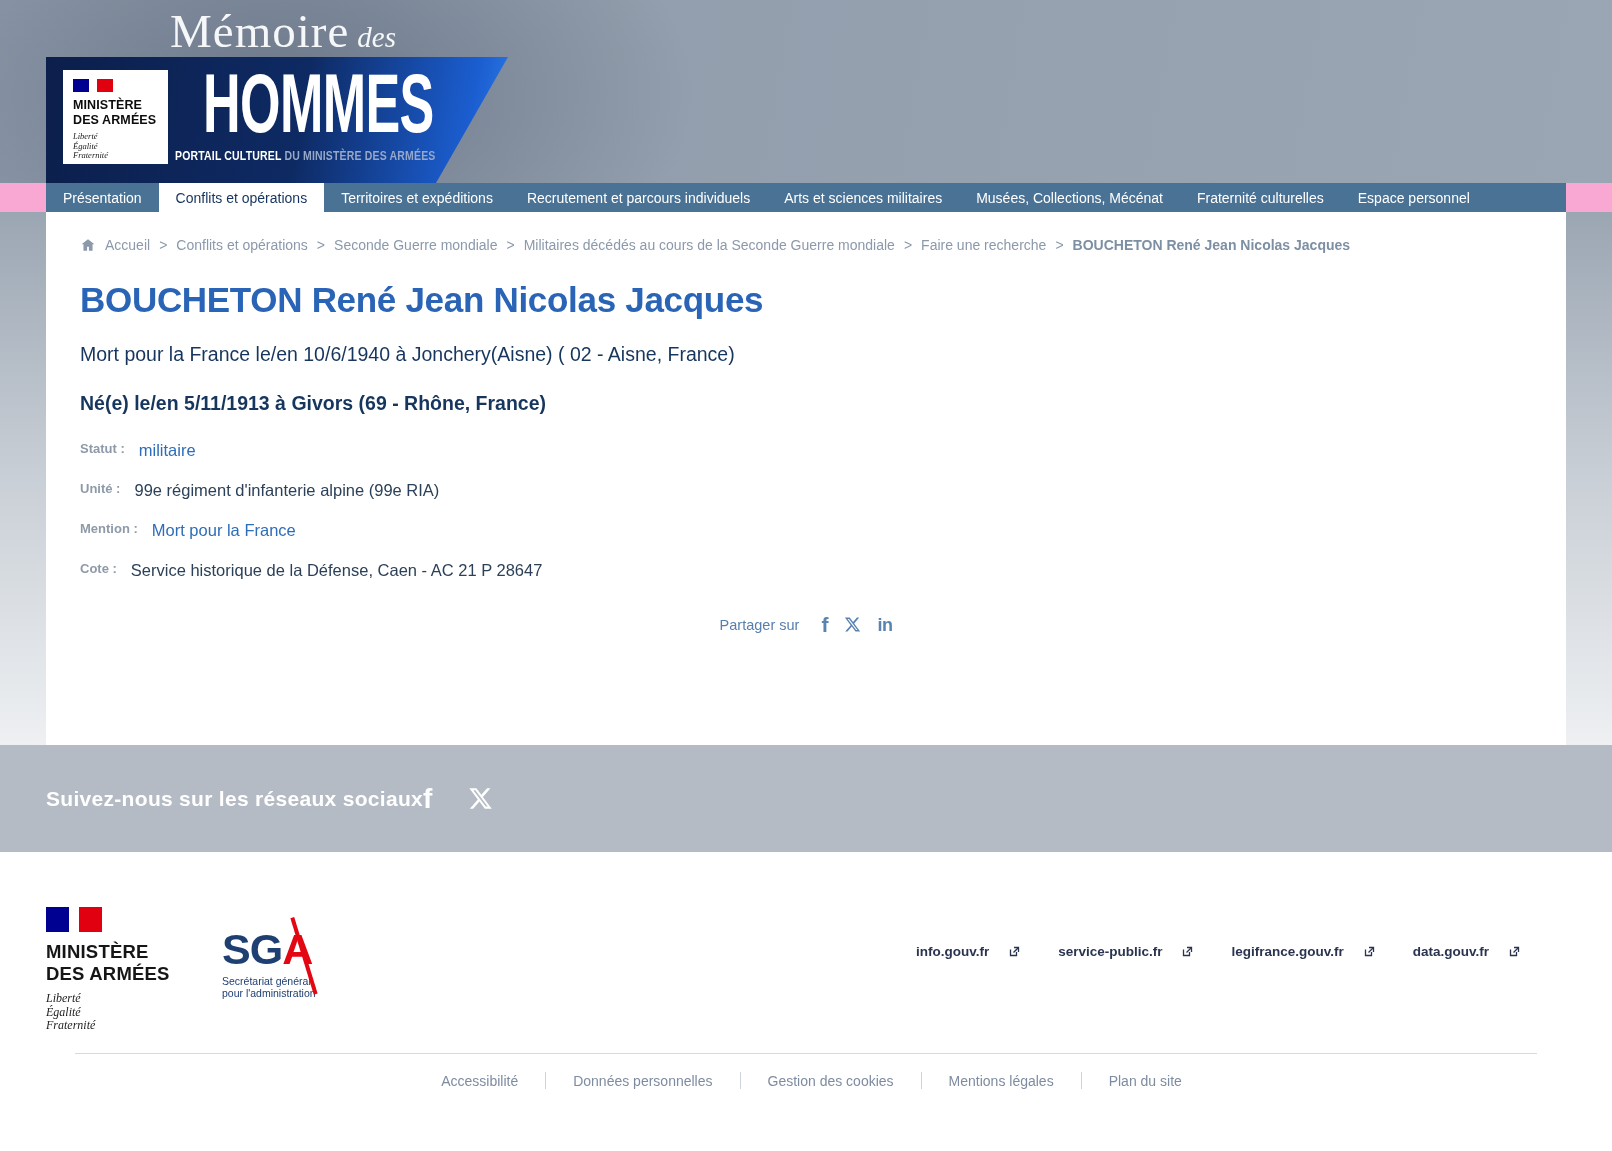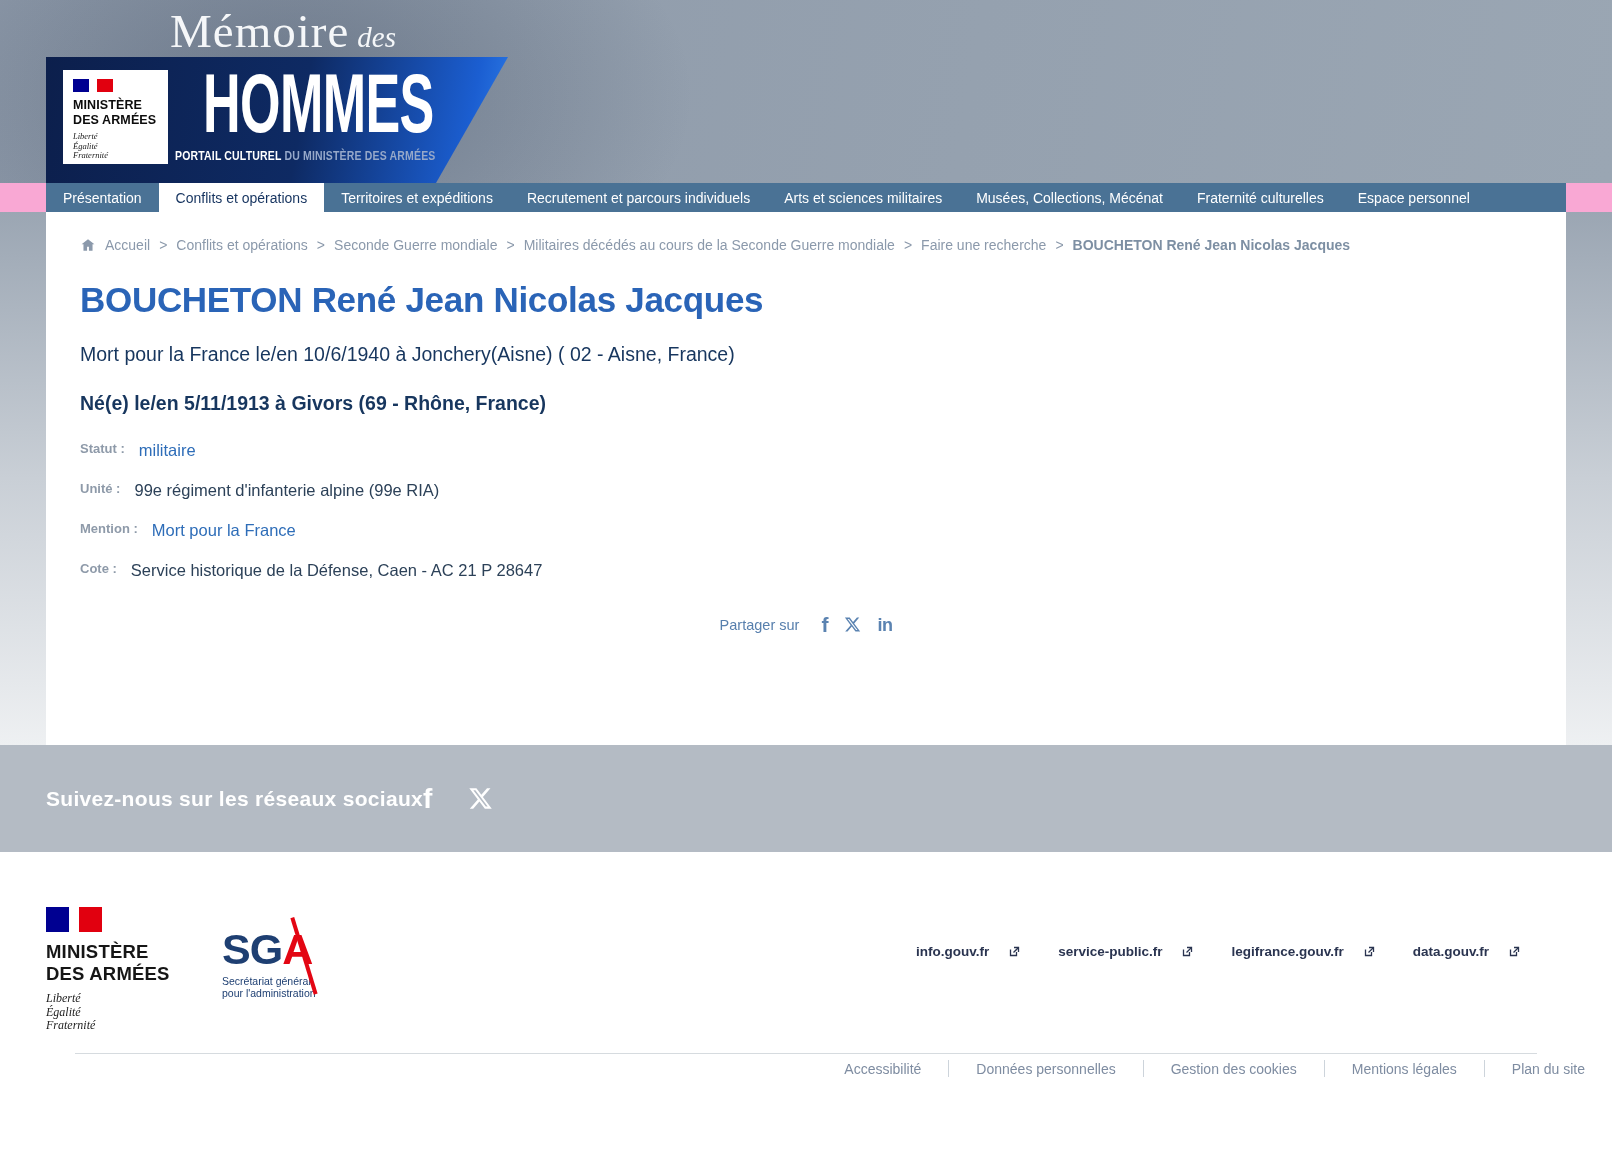--- a/index.html
+++ b/index.html
@@ -82,21 +82,21 @@
   .f-sga{position:absolute;left:222px;top:76px;}
   .sga-word{font-size:43px;font-weight:bold;line-height:1;letter-spacing:-1px;white-space:nowrap;}
   .sga-word .sg{color:#1e3f72;}
   .sga-word .a{color:#e30613;}
   .sga-slash{position:absolute;left:80px;top:-12px;width:3.5px;height:80px;background:#e30613;transform:rotate(-17deg);}
   .sga-caption{margin-top:4px;font-size:10.5px;color:#1e3f72;line-height:12px;}
   .f-links{position:absolute;right:92px;top:92px;display:flex;gap:38px;}
   .f-link{display:flex;align-items:center;gap:19px;font-size:13.5px;font-weight:bold;color:#2a3450;cursor:pointer;white-space:nowrap;}
   .ext-icon{width:12px;height:12px;stroke:#2a3450;flex:0 0 auto;}
   .f-divider{position:absolute;left:75px;right:75px;top:201px;height:1px;background:#d6dbdf;}
-  .f-bottom{position:absolute;left:0;right:0;top:208px;display:flex;justify-content:flex-end;align-items:center;padding-left:11px;}
+  .f-bottom{position:absolute;left:0;right:0;top:220px;display:flex;justify-content:center;align-items:center;padding-left:11px;}
   .f-bottom-link{font-size:14px;color:#7e8ca1;padding:0 27px;cursor:pointer;white-space:nowrap;}
   .f-bottom-sep{width:1px;height:17px;background:#cdd4db;}
 </style>
 </head>
 <body>
 
 <header class="top">
   <div class="memoire-line"><span>Mémoire</span><span class="des">des</span></div>
   <div class="banner">
     <div class="ministry-card">

